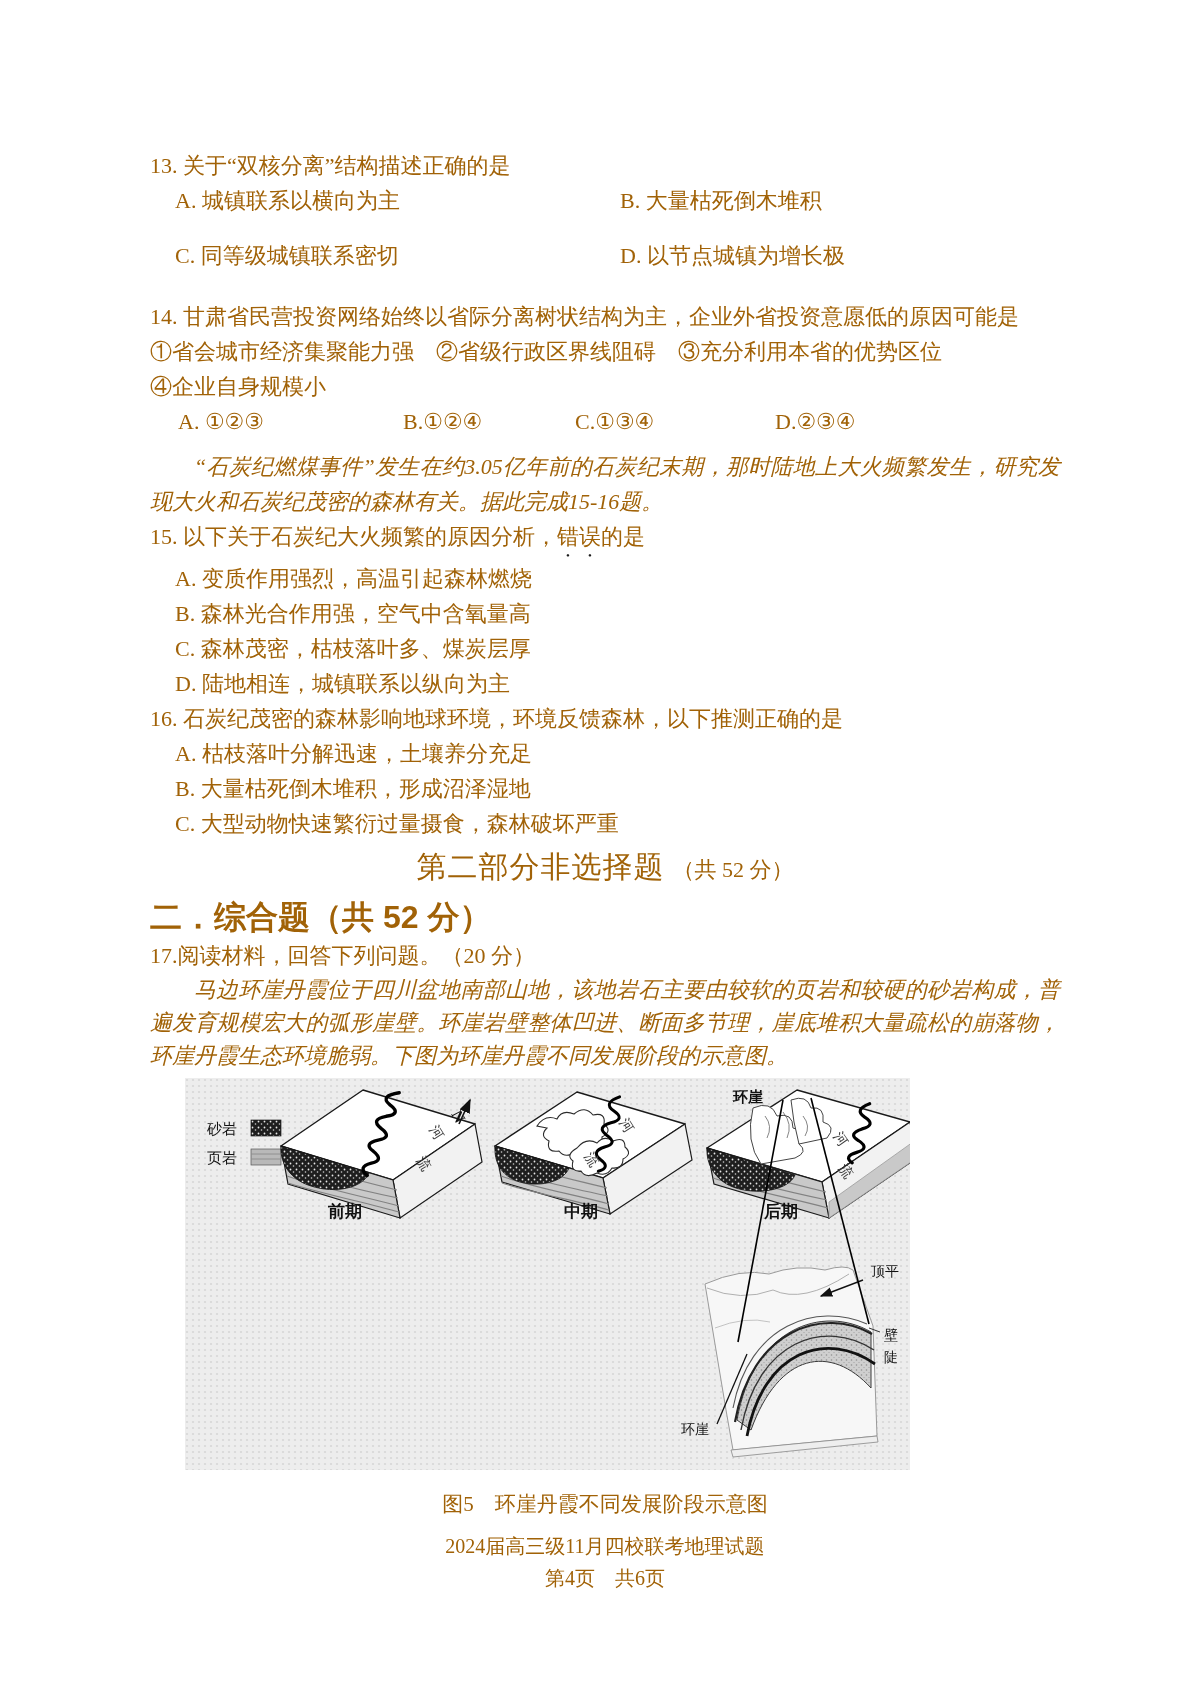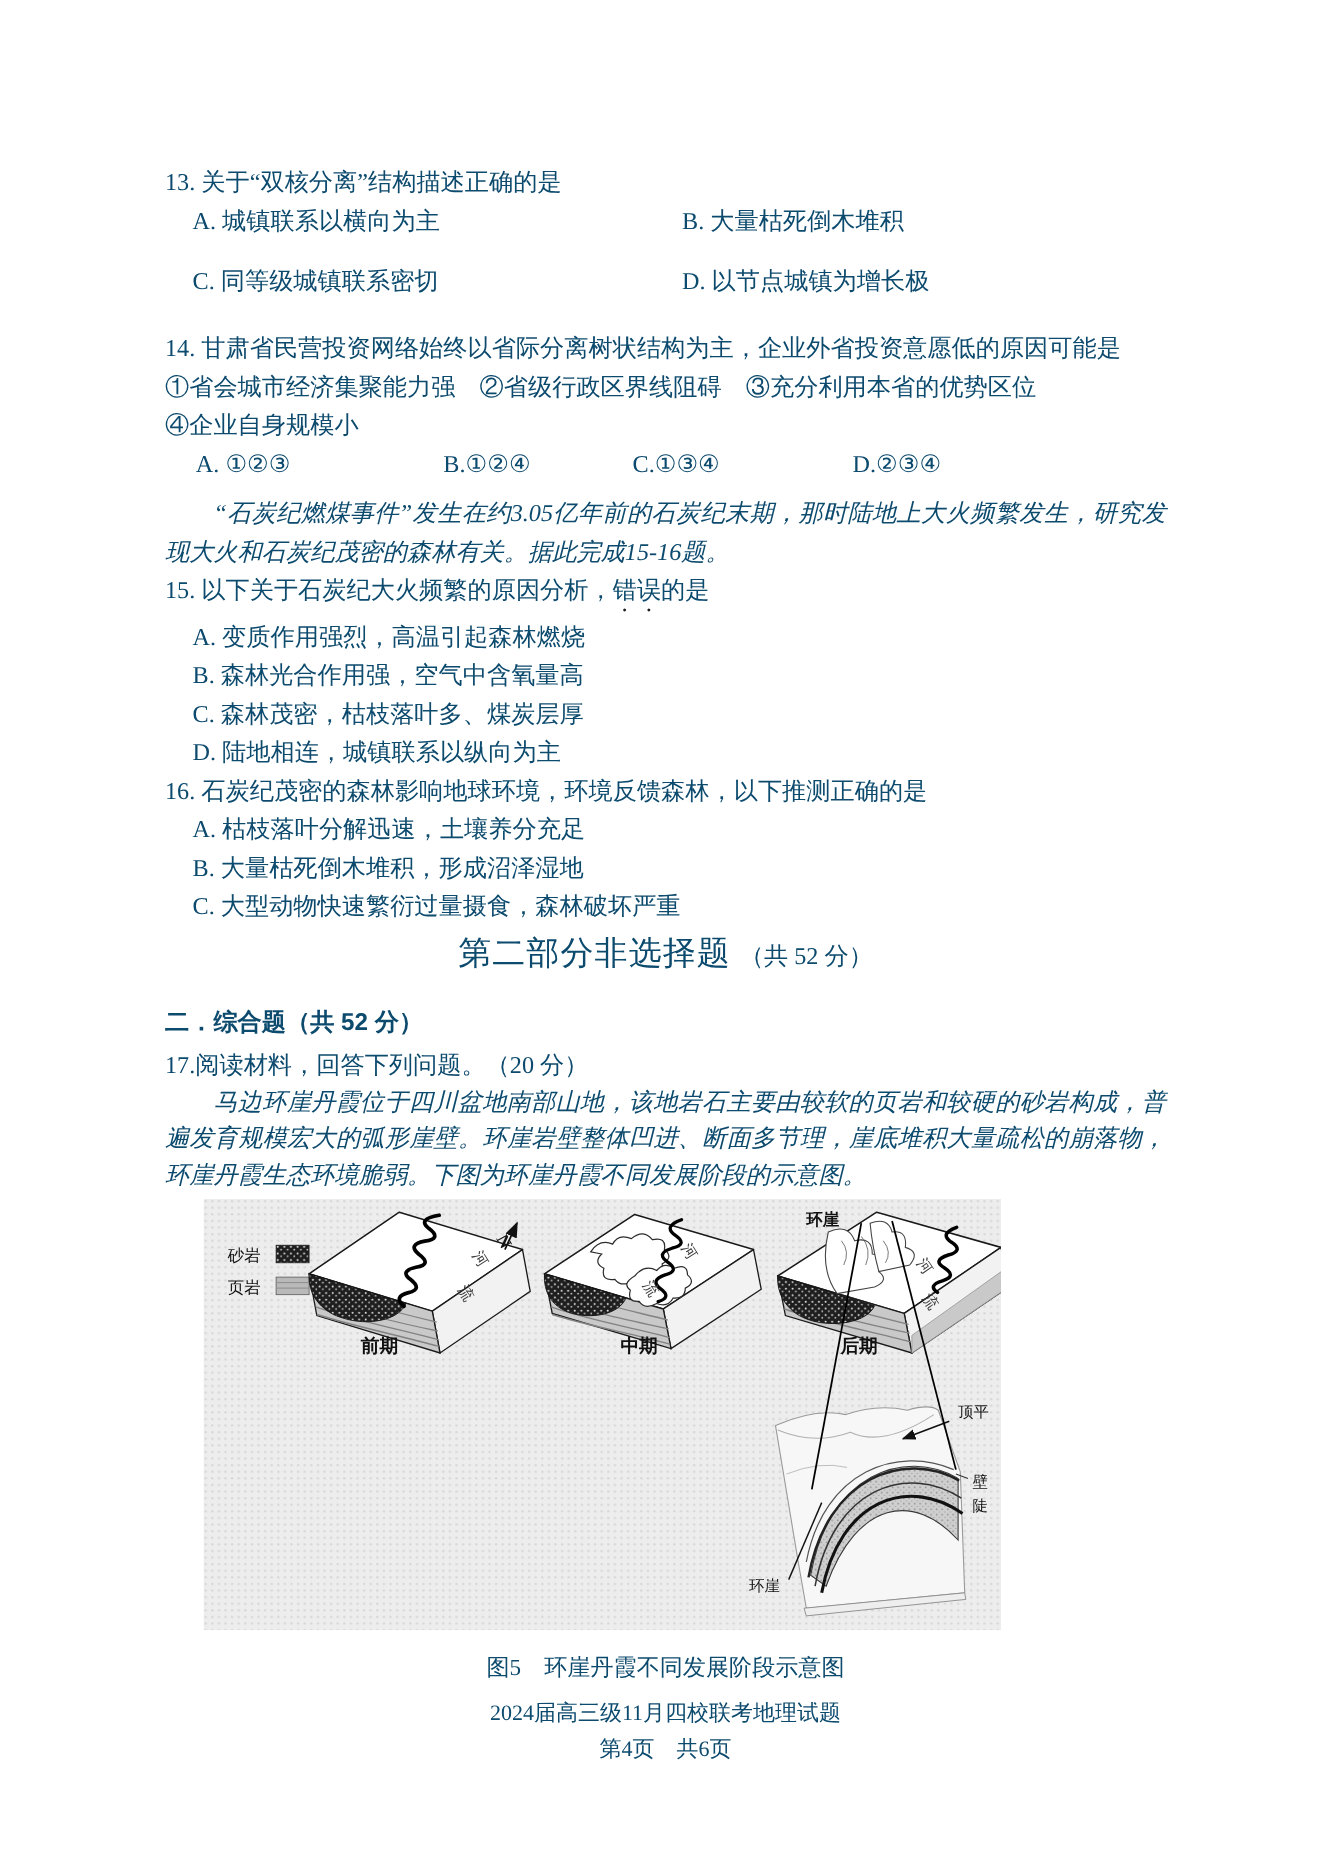--- a/index.html
+++ b/index.html
@@ -1,39 +1,39 @@
 <!DOCTYPE html>
 <html><head>
 <meta charset="utf-8">
 <style>
   html,body{margin:0;padding:0;background:#ffffff;}
   .page{
     position:relative;width:1200px;height:1698px;overflow:hidden;background:#ffffff;
-    color:#0c4a6e;font-family:"Liberation Serif","DejaVu Serif",serif;
+    color:#a16207;font-family:"Liberation Serif","DejaVu Serif",serif;
     font-size:22px;line-height:35px;
   }
   .content{padding:148px 140px 0 150px;}
   .stem{white-space:nowrap;}
   .opts-grid{display:grid;grid-template-columns:425px auto;margin-left:25px;gap:20px;}
   .q14-opts{display:flex;margin-left:28px;align-items:center;}
   .q14-opts .o1{width:225px;}
   .q14-opts .o2{width:172px;}
   .q14-opts .o3{width:200px;}
   .opt-line{margin-left:25px;}
   .kaiti{font-style:italic;}
   .passage{margin:10px 0 0 0;text-indent:2em;text-align:justify;}
   .mt-q14{margin-top:26px;}
   .emph{
     text-emphasis:filled dot #1b1b1b;-webkit-text-emphasis:filled dot #1b1b1b;
     text-emphasis-position:under right;-webkit-text-emphasis-position:under;
   }
   .sec2{text-align:center;margin-top:4px;height:44px;line-height:44px;}
   .sec2-main{font-family:"Liberation Sans","DejaVu Sans",sans-serif;font-weight:normal;font-size:30px;letter-spacing:1px;}
   .sec2-score{font-size:22px;margin-left:8px;}
-  .sub{margin-top:24px;line-height:32px;font-family:"Liberation Sans","DejaVu Sans",sans-serif;font-weight:bold;font-size:22px;}
+  .sub{margin-top:12px;line-height:32px;font-family:"Liberation Sans","DejaVu Sans",sans-serif;font-weight:bold;font-size:32px;}
   .q17{margin-top:5px;}
   .material{margin:0;text-indent:2em;line-height:33px;text-align:justify;}
   .figure-wrap{margin:6px 0 0 35px;width:725px;height:392px;}
   .caption{text-align:center;margin-top:22px;font-size:21px;line-height:24px;}
   .foot1{text-align:center;margin-top:18px;font-size:20px;line-height:24px;}
   .foot2{text-align:center;margin-top:8px;font-size:20px;line-height:24px;}
   svg text{font-family:"Liberation Serif","DejaVu Serif",serif;}
   svg .stage{font-family:"Liberation Sans","DejaVu Sans",sans-serif;font-weight:bold;font-size:17px;fill:#111;}
   svg .lbl{font-size:15px;fill:#111;}
   svg .lbl-sm{font-size:14px;fill:#111;}

